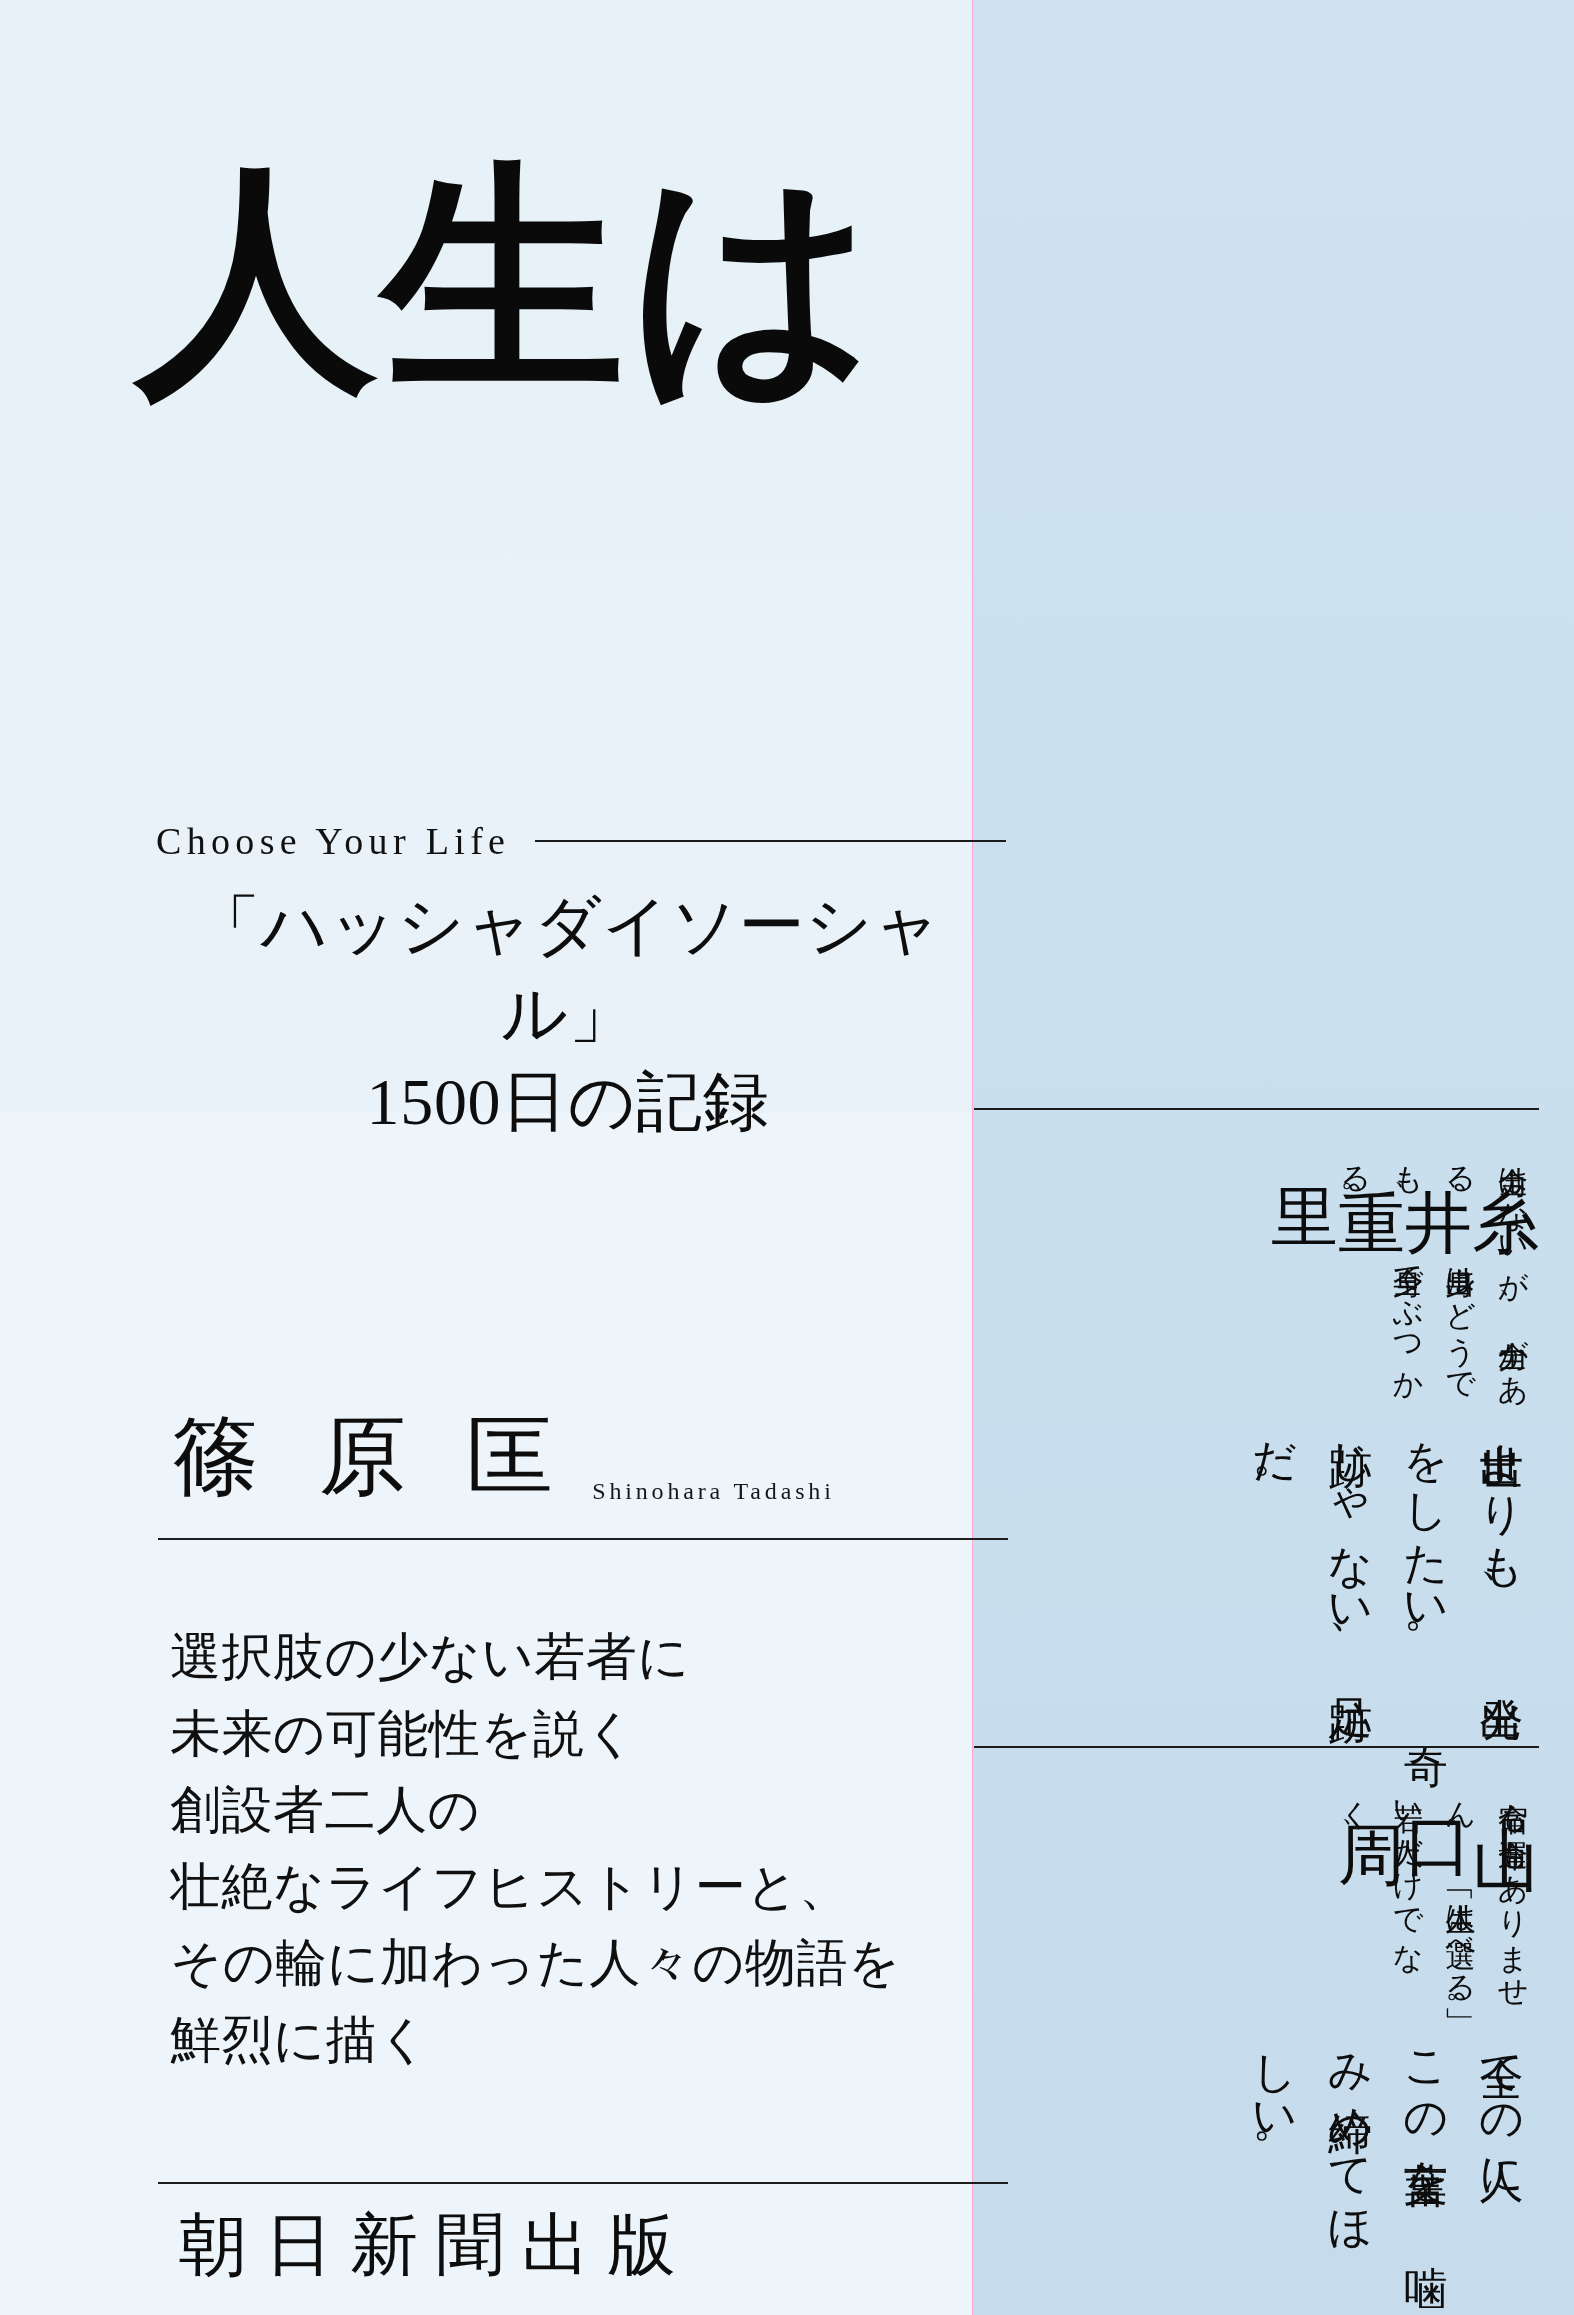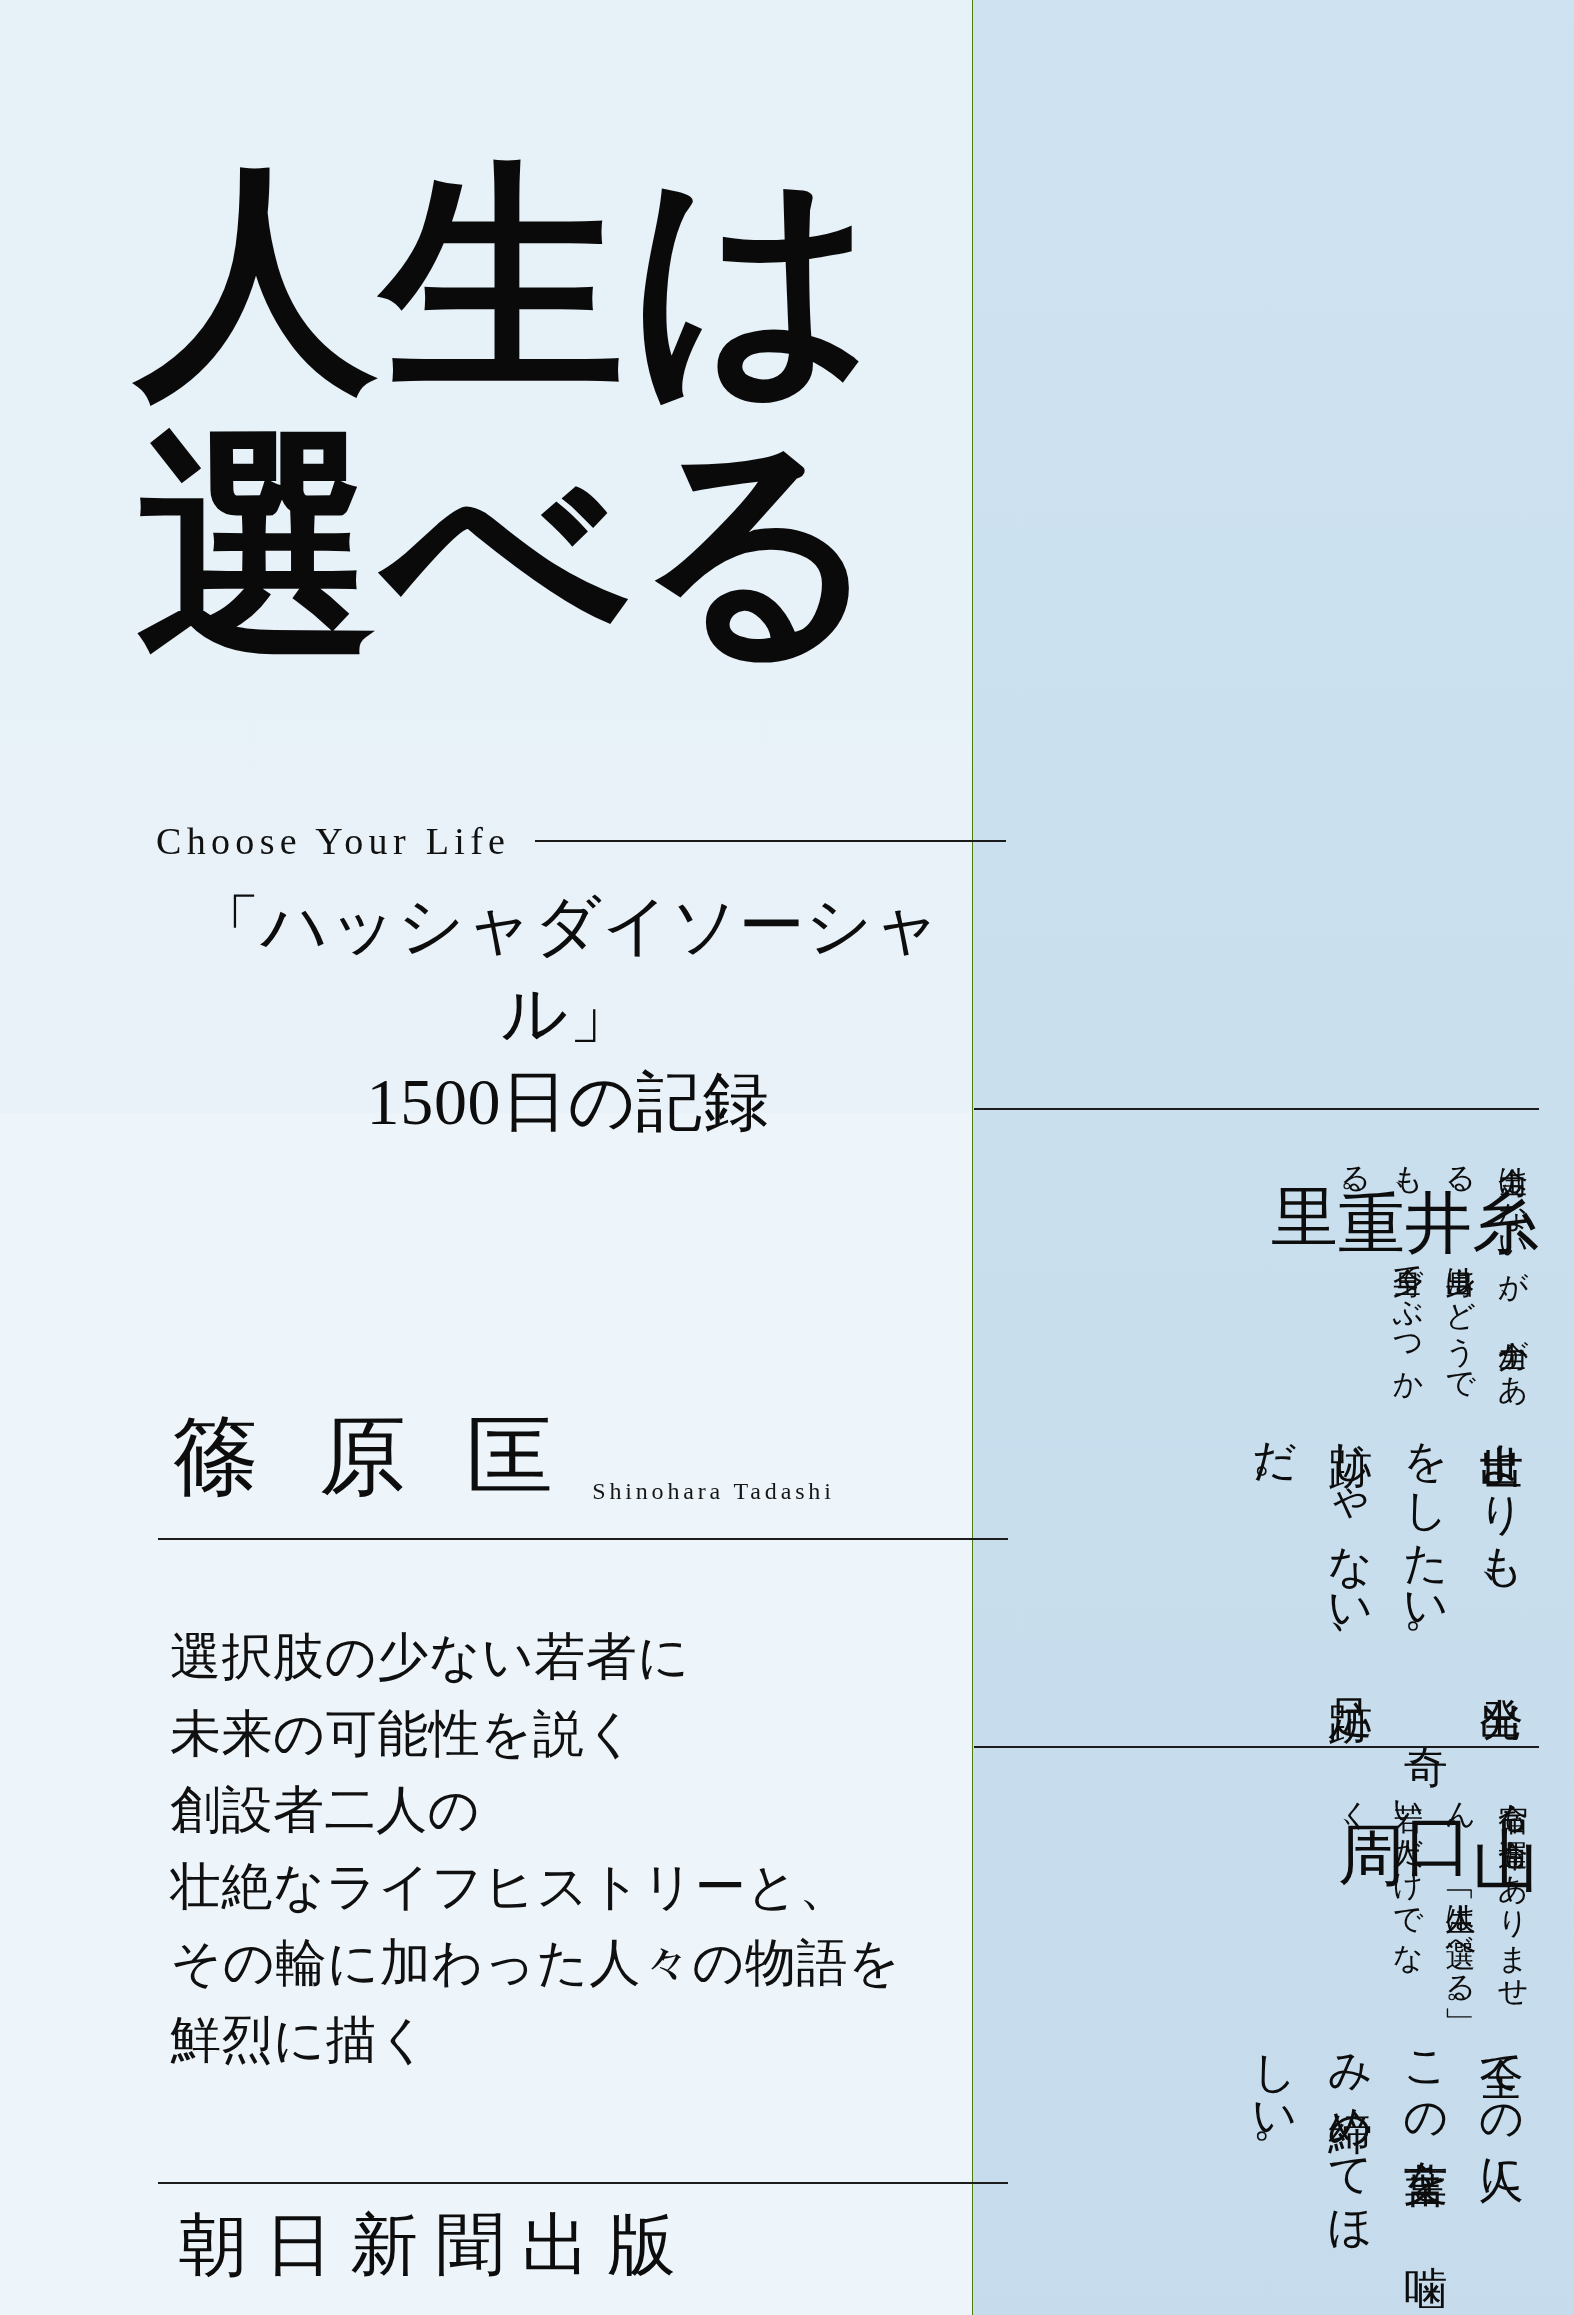--- a/index.html
+++ b/index.html
@@ -8,21 +8,21 @@
     background: #ffffff;
   }
   body {
     font-family: "Liberation Serif", serif;
   }
   .cover {
     position: relative;
     width: 1575px;
     height: 2316px;
     overflow: hidden;
-    background: #4d7c0f;
+    background: #f9a8d4;
   }
   
   .bg-left {
     position: absolute;
     left: 0; top: 0;
     width: 972px; height: 100%;
     background: linear-gradient(180deg, #e6f1f8 0%, #e9f2f8 55%, #eaf3f9 100%);
   }
   .bg-right {
     position: absolute;
@@ -228,21 +228,20 @@
 <body>
 
 <div class="cover">
 
   <div class="bg-left"></div>
   <div class="bg-right"></div>
   <div class="bg-left-lower"></div>
 
   <div class="title-block">
     <div class="title-line title-line-1">人生は</div>
-    <div class="title-line title-line-2">選べる</div>
   </div>
 
   <div class="romaji-row">
     <div class="romaji">Choose Your Life</div>
     <div class="romaji-rule"></div>
   </div>
 
   <div class="subtitle">
     <div>「ハッシャダイソーシャル」</div>
     <div>1500日の記録</div>

